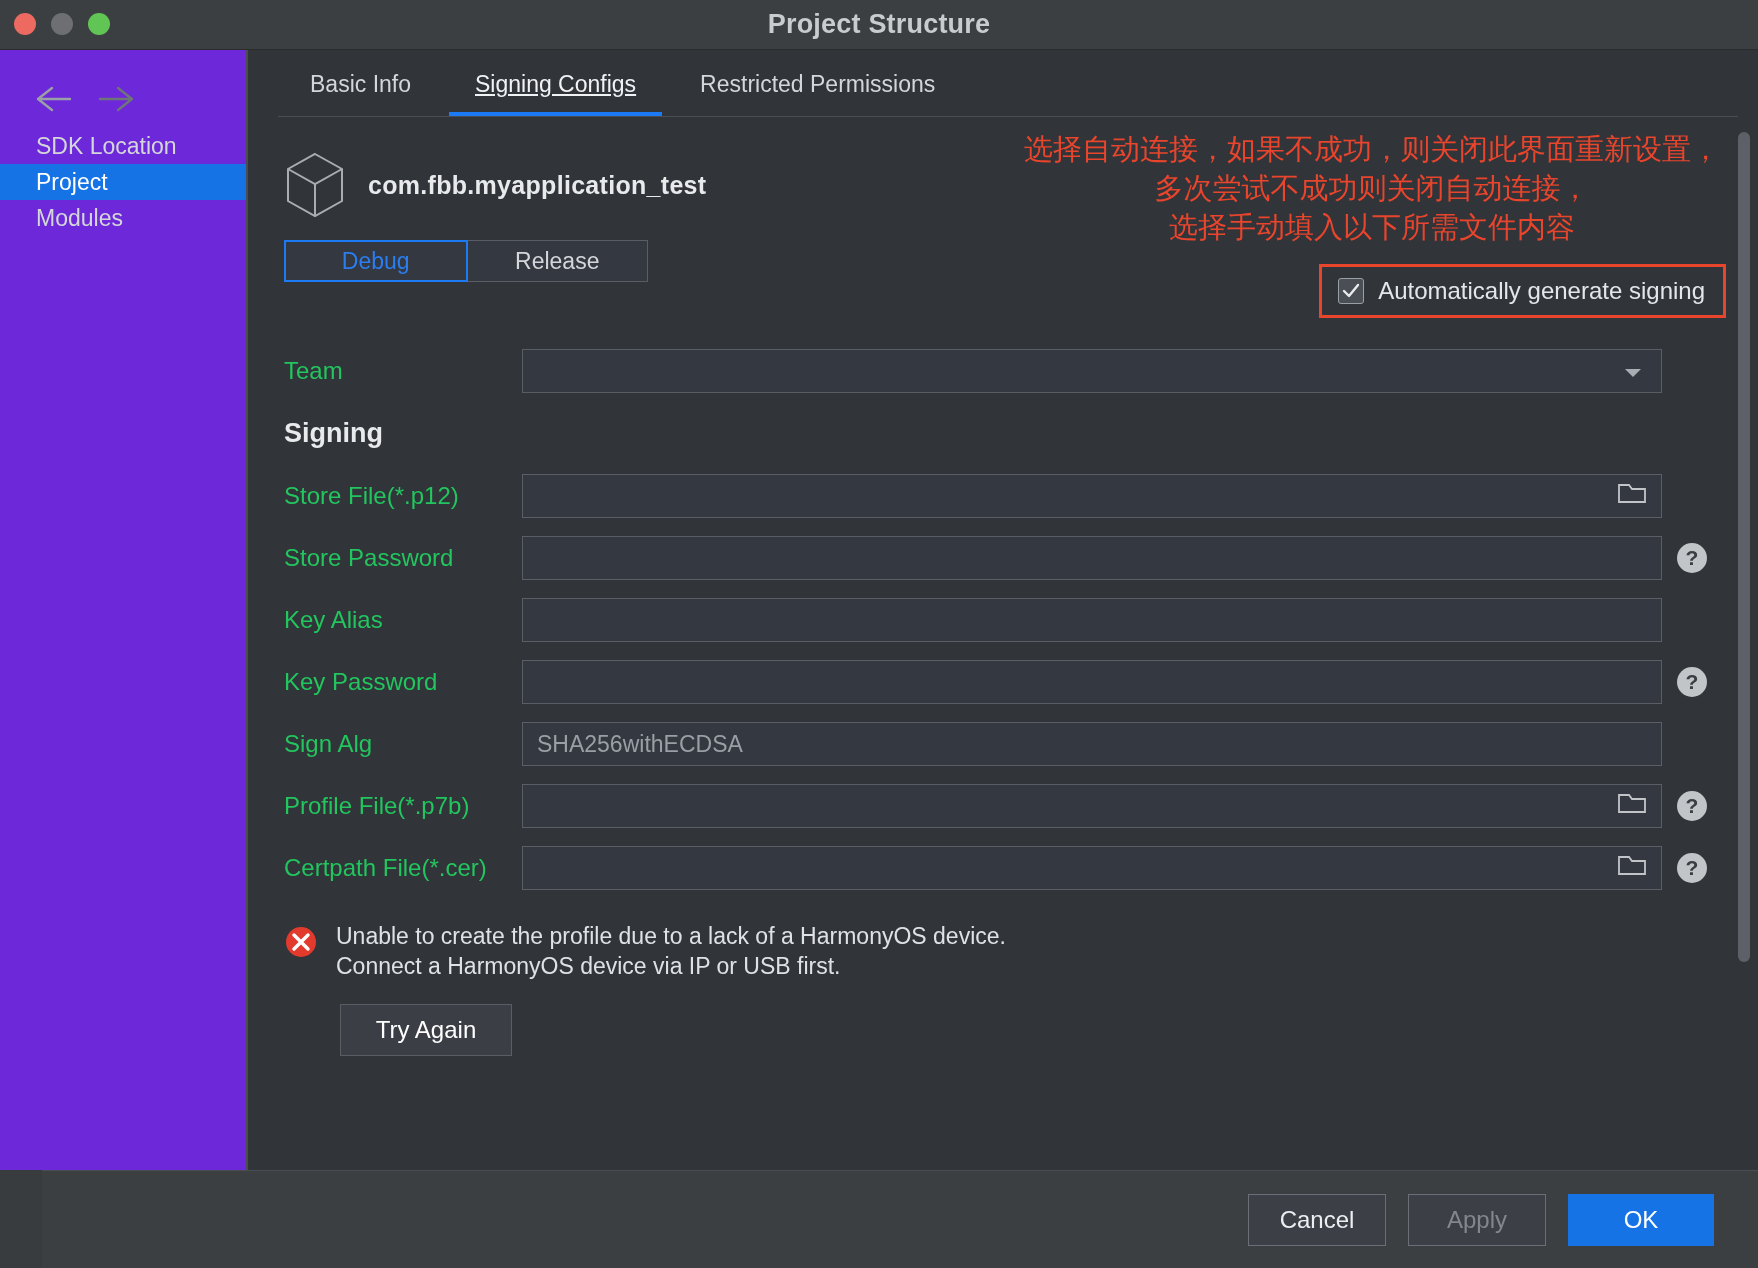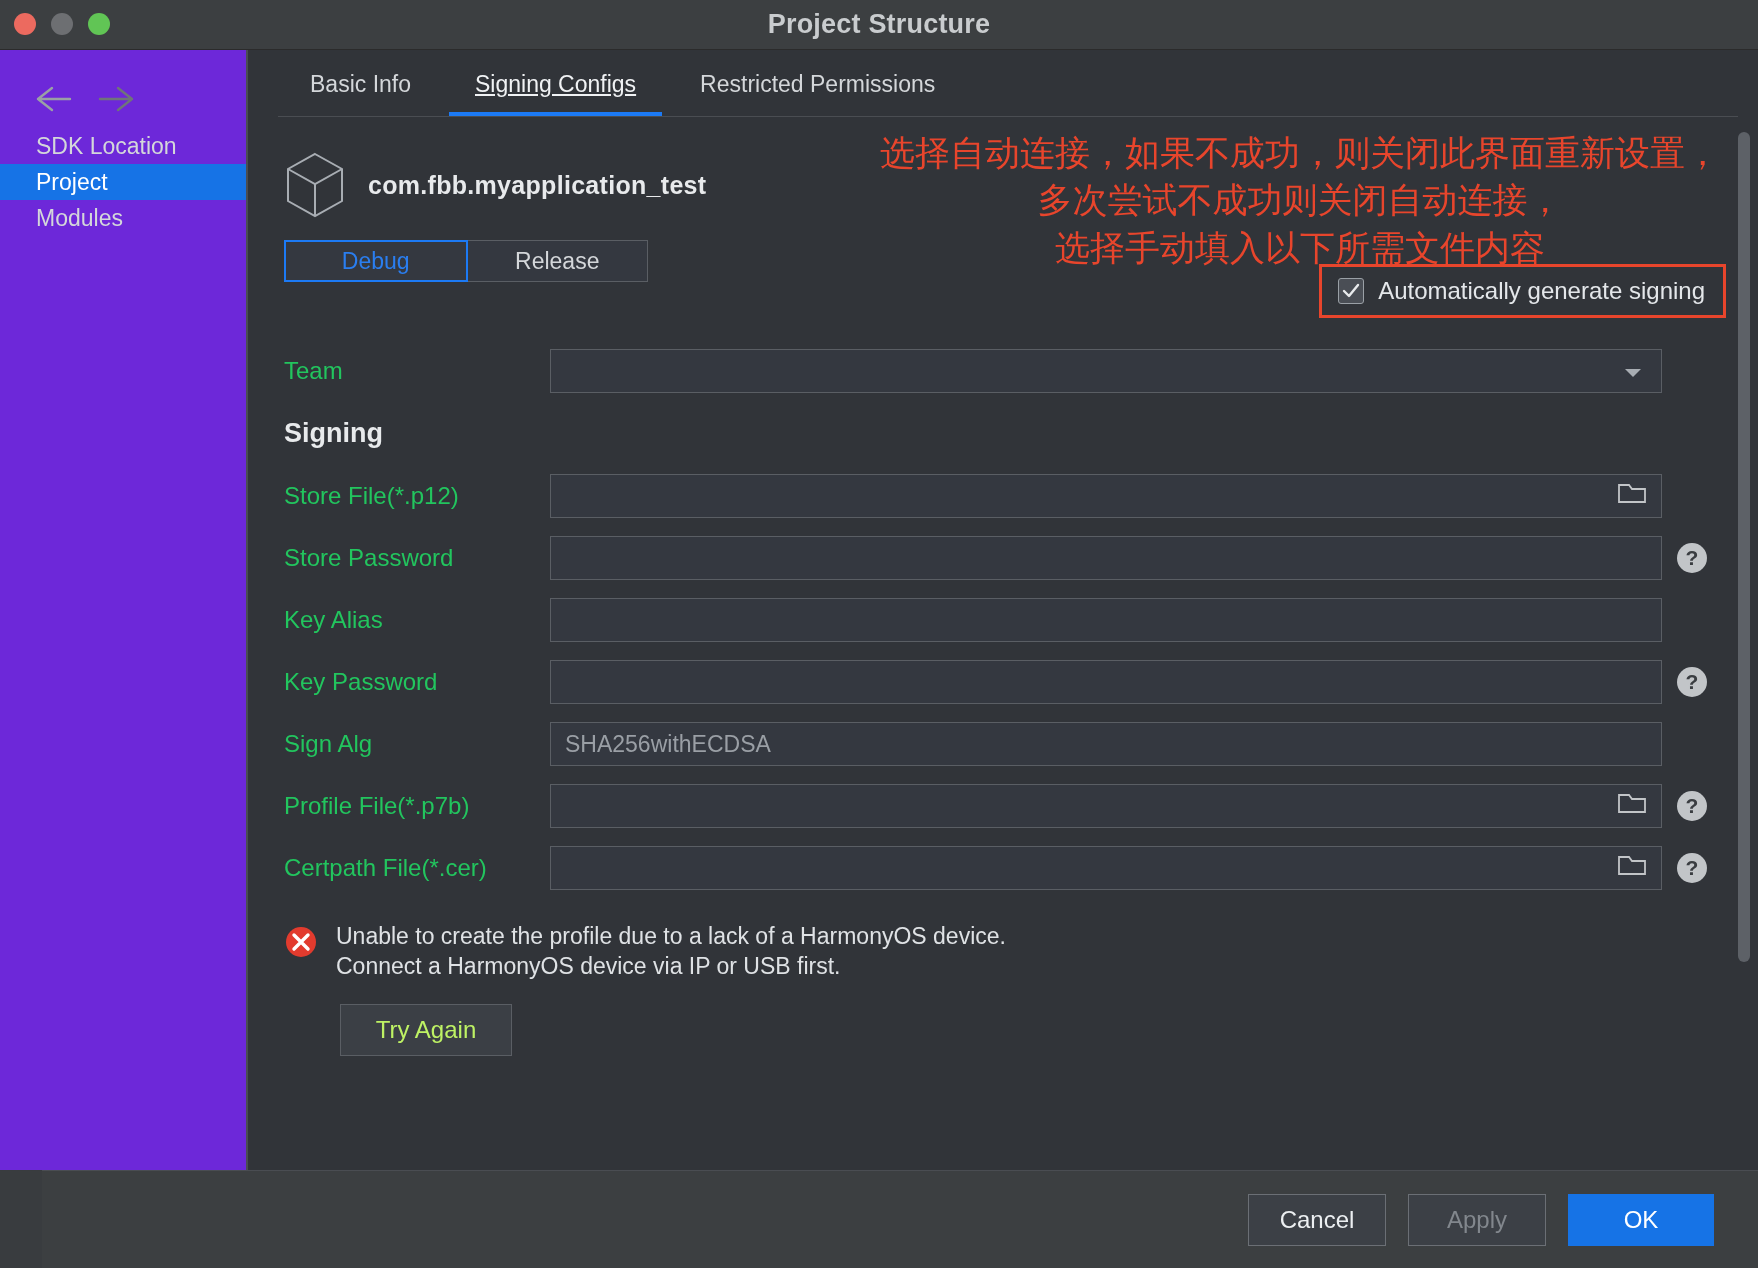--- a/index.html
+++ b/index.html
@@ -114,42 +114,42 @@
     border: 1px solid #9aa0a6; border-radius: 3px; background: #4a4e55;
     display: flex; align-items: center; justify-content: center;
   }
   .checkbox svg { display: block; }
   #auto-gen-label { font-size: 24px; color: #e4e7ea; white-space: nowrap; }
 
   
   #annotation {
     position: absolute; right: 38px; top: 16px;
     text-align: center;
-    color: #e8452c; font-size: 35px; line-height: 1.35;
+    color: #e8452c; font-size: 29px; line-height: 1.35;
     font-weight: 500;
     white-space: nowrap;
     font-family: Liberation Serif, serif;
     pointer-events: none;
     margin-left: 15px;
   }
   #annotation div:nth-child(2),
   #annotation div:nth-child(3) { text-align: center; }
 
   
   #form { margin-top: 58px; }
   .row { display: flex; align-items: center; height: 62px; }
   .row .label {
     width: 238px; flex: 0 0 238px;
     font-size: 24px; color: #22c55e;
   }
   .field {
     flex: 1; height: 44px; min-width: 0;
     border: 1px solid #5a5e64; background: #343840;
     display: flex; align-items: center; padding: 0 10px 0 14px;
-    color: #9a9fa5; font-size: 23px; margin-left: 28px;
+    color: #9a9fa5; font-size: 23px;
   }
   .field .value { flex: 1; color: #9a9fa5; }
   .field .dropdown-arrow { margin-left: auto; margin-right: 8px; }
   .field .folder { margin-left: auto; margin-right: 4px; }
   .help-slot { width: 60px; flex: 0 0 60px; display: flex; justify-content: center; }
   .help-icon {
     width: 30px; height: 30px; border-radius: 50%;
     background: #c2c5c8; color: #3a3d41;
     font-size: 21px; font-weight: bold;
     display: flex; align-items: center; justify-content: center;
@@ -161,21 +161,21 @@
   }
 
   
   #error-row { display: flex; gap: 18px; margin-top: 22px; align-items: flex-start; }
   #error-icon { width: 34px; height: 34px; flex: 0 0 34px; margin-top: 4px; }
   #error-text { font-size: 23px; color: #dfe2e5; line-height: 1.32; }
   #try-again {
     margin: 22px 0 0 56px;
     width: 172px; height: 52px;
     border: 1px solid #5a5e64; background: #3b3f45;
-    color: #bef264; font-size: 24px;
+    color: #ffffff; font-size: 24px;
     display: flex; align-items: center; justify-content: center;
     cursor: pointer;
   }
 
   
   #vscroll {
     position: absolute; right: 8px; top: 18px; width: 12px; bottom: 14px;
   }
   #vthumb {
     position: absolute; top: 0; left: 0; width: 12px; height: 830px;

